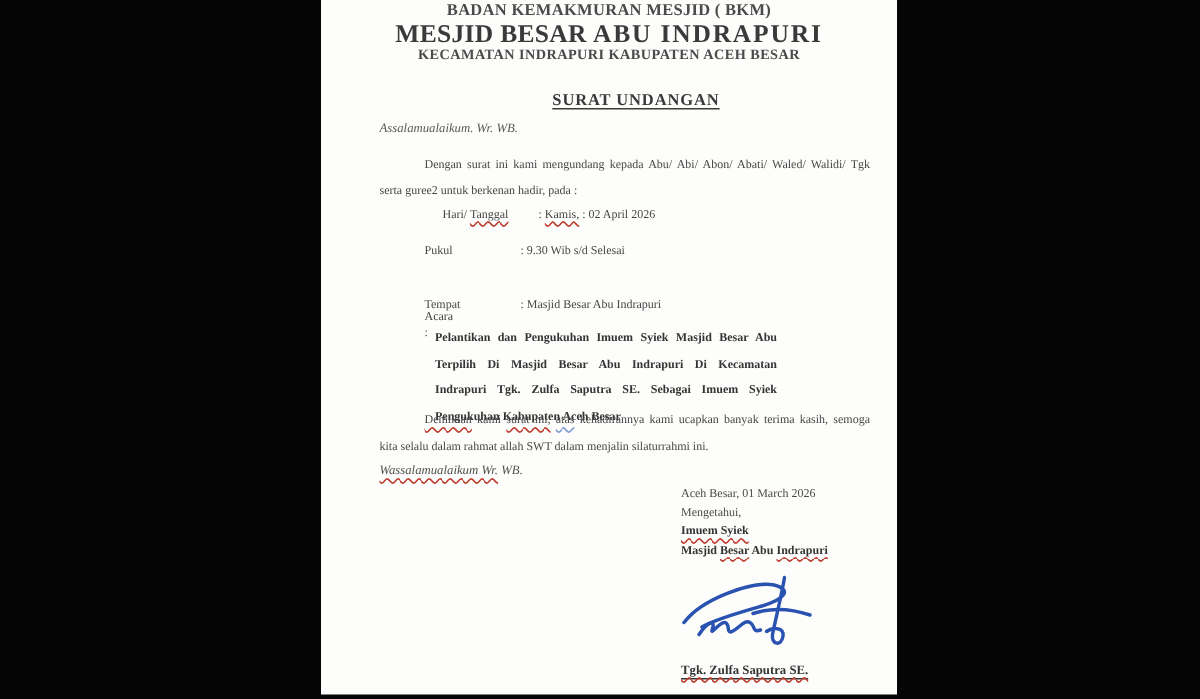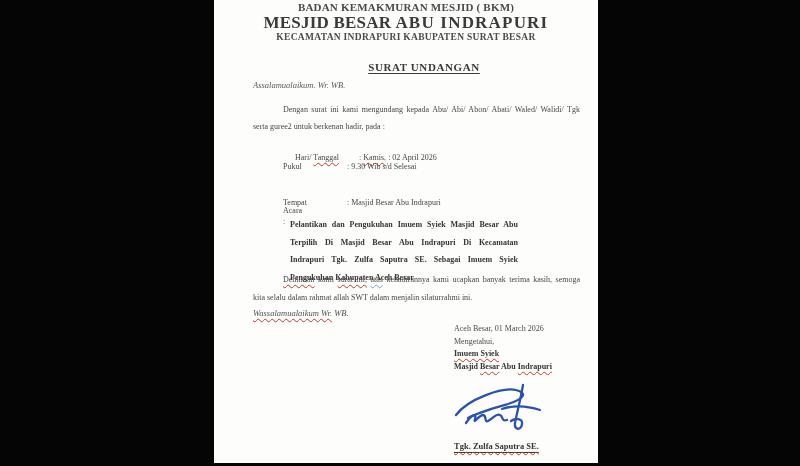--- a/index.html
+++ b/index.html
@@ -60,33 +60,33 @@
   }
 </style>
 </head>
 <body>
 
 <div class="page">
 
   <div class="letterhead">
     <div class="lh1">BADAN KEMAKMURAN MESJID ( BKM)</div>
     <div class="lh2"><span class="sans">MESJID BESAR</span> <span class="serif">ABU INDRAPURI</span></div>
-    <div class="lh3">KECAMATAN INDRAPURI  KABUPATEN SURAT BESAR</div>
+    <div class="lh3">KECAMATAN INDRAPURI  KABUPATEN ACEH BESAR</div>
   </div>
 
   <div class="title"><span>SURAT UNDANGAN</span></div>
 
   <div class="salam">Assalamualaikum. Wr. WB.</div>
 
   <div class="intro">
     <div class="jline indent">Dengan surat  ini kami mengundang kepada Abu/ Abi/ Abon/ Abati/ Waled/ Walidi/ Tgk</div>
     <div>serta guree2 untuk berkenan hadir, pada :</div>
   </div>
 
-  <div class="row" style="top:152px;padding-left:12px;">
+  <div class="row" style="top:137px;padding-left:12px;">
     <span class="lab"><span>Hari/ </span><span class="wavy-red">Tanggal</span></span><span class="val-inline"><span>: </span><span class="wavy-red">Kamis,</span><span> : 02 April 2026</span></span>
   </div>
 
   <div class="row" style="top:161px;">
     <span class="lab">Pukul</span><span class="val-inline">: 9.30 Wib s/d Selesai</span>
   </div>
 
   <div class="row" style="top:197px;">
     <span class="lab">Tempat</span><span class="val-inline">: Masjid Besar Abu Indrapuri</span>
   </div>

